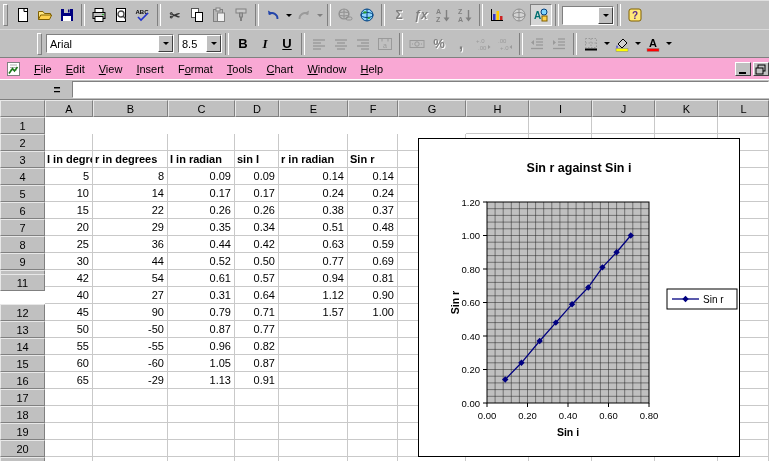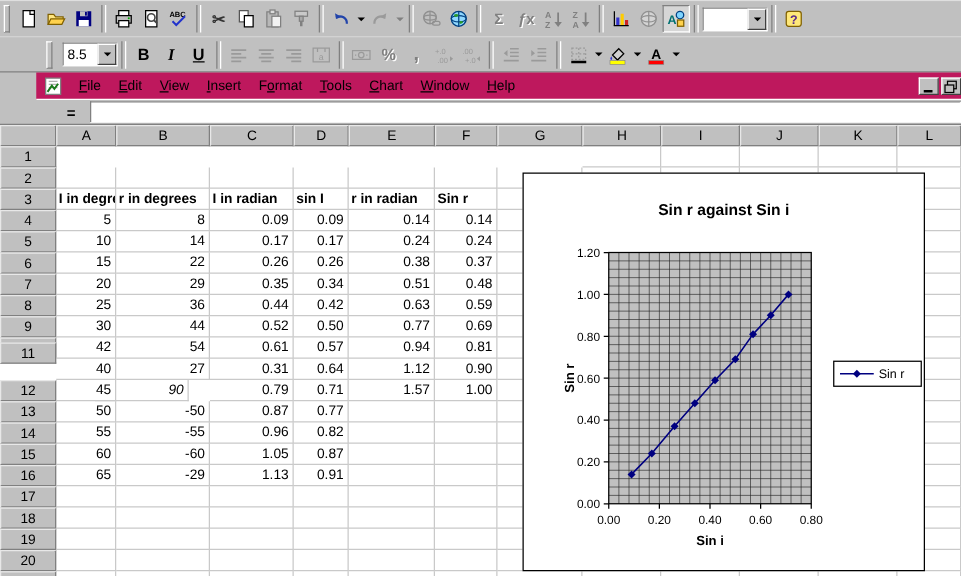--- a/index.html
+++ b/index.html
@@ -16,21 +16,21 @@
   .drop{width:9px;height:22px;display:flex;align-items:center;justify-content:center;flex:none;}
   .arr{width:0;height:0;border-left:3px solid transparent;border-right:3px solid transparent;border-top:3px solid #000;}
   .arr.dis{border-top-color:#808080;}
   .sep{width:2px;height:22px;margin:0 3px;border-left:1px solid #808080;border-right:1px solid #fff;flex:none;}
   .glyph{font-size:12px;color:#333;font-weight:bold;}
   .glyph.dis{color:#808080;text-shadow:1px 1px 0 #fff;}
   .combo{display:flex;align-items:center;height:19px;background:#fff;border:1px solid;border-color:#808080 #fff #fff #808080;box-sizing:border-box;flex:none;}
   .combo .cval{flex:1;font-size:11px;padding:0 3px;color:#000;white-space:nowrap;overflow:hidden;}
   .combo .cbtn{width:15px;height:17px;background:#c0c0c0;border:1px solid;border-color:#fff #404040 #404040 #fff;display:flex;align-items:center;justify-content:center;box-sizing:border-box;}
   
-  #menubar{height:21px;display:flex;align-items:center;background:#be185d;border-bottom:1px solid #fff;margin-left:29px;}
+  #menubar{height:21px;display:flex;align-items:center;background:#f9a8d4;border-bottom:1px solid #fff;}
   .menu-item{font-size:11px;padding:2px 7px;color:#000;cursor:default;}
   .menu-item u{text-decoration:underline;}
   .winbtns{margin-left:auto;display:flex;gap:2px;padding-right:0;}
   .winbtn{width:16px;height:14px;background:#c0c0c0;border:1px solid;border-color:#fff #404040 #404040 #fff;display:flex;align-items:flex-end;justify-content:center;box-sizing:border-box;}
   
   #formulabar{height:19px;display:flex;align-items:center;background:#c0c0c0;border-bottom:1px solid #808080;}
   #namebox{margin-left:8px;width:105px;height:17px;display:flex;align-items:center;background:#fff;border:1px solid;border-color:#808080 #fff #fff #808080;box-sizing:border-box;}
   #namebox .nval{flex:1;font-size:11px;padding-left:4px;white-space:nowrap;overflow:hidden;}
   #namebox .cbtn{width:15px;height:15px;background:#c0c0c0;border:1px solid;border-color:#fff #404040 #404040 #fff;display:flex;align-items:center;justify-content:center;box-sizing:border-box;}
   #eqbtn{margin-left:48px;width:18px;text-align:center;font-size:12px;font-weight:bold;color:#000;}
@@ -167,21 +167,21 @@
           <path d="M9 10 q2 -0.5 2.5 1 q-1.5 1.5 -3 0.5 z" fill="#2a9a2a"></path>
         </svg>
       </div>
 
     <div class="sep"></div>
 
     <div class="tbtn">
         <span class="glyph dis">Σ</span>
       </div>
     <div class="tbtn">
-        <span class="glyph dis" style="">ƒx</span>
+        <span class="glyph dis" style="font-style:italic;">ƒx</span>
       </div>
     <div class="tbtn">
         <svg width="16" height="16">
           <text x="1" y="7" font-size="7" font-weight="bold" fill="#808080">A</text>
           <text x="1" y="15" font-size="7" font-weight="bold" fill="#808080">Z</text>
           <line x1="11.5" y1="3" x2="11.5" y2="12" stroke="#808080" stroke-width="1.4"></line>
           <path d="M8.5 10.5 l3 4 l3 -4 z" fill="#808080"></path>
         </svg>
       </div>
     <div class="tbtn">
@@ -235,20 +235,26 @@
           <rect x="2" y="2" width="12" height="12" rx="2" fill="#ffe87a" stroke="#806000"></rect>
           <text x="5" y="12" font-size="10" font-weight="bold" fill="#5a2a8a">?</text>
         </svg>
       </div>
   </div>
 
   <div id="fmt-toolbar" class="tbrow">
     <div style="width:34px;flex:none;"></div>
     <div class="handle"></div>
 
+    <div class="combo" style="width:128px;">
+      <span class="cval">Arial</span>
+      <span class="cbtn">
+          <span class="arr"></span>
+        </span>
+    </div>
     <div class="combo" style="width:44px;margin-left:4px;">
       <span class="cval">8.5</span>
       <span class="cbtn">
           <span class="arr"></span>
         </span>
     </div>
 
     <div class="sep"></div>
 
     <div class="tbtn">
@@ -588,21 +594,21 @@
       <div class="cell num" style="left: 235px; top: 187px; width: 44px; height: 17px;">0.64</div>
       <div class="cell num" style="left: 279px; top: 187px; width: 69px; height: 17px;">1.12</div>
       <div class="cell num" style="left: 348px; top: 187px; width: 50px; height: 17px;">0.90</div>
       <div class="cell" style="left: 398px; top: 187px; width: 68px; height: 17px;"></div>
       <div class="cell" style="left: 466px; top: 187px; width: 63px; height: 17px;"></div>
       <div class="cell" style="left: 529px; top: 187px; width: 63px; height: 17px;"></div>
       <div class="cell" style="left: 592px; top: 187px; width: 63px; height: 17px;"></div>
       <div class="cell" style="left: 655px; top: 187px; width: 63px; height: 17px;"></div>
       <div class="cell" style="left: 718px; top: 187px; width: 51px; height: 17px;"></div>
       <div class="cell num" style="left: 45px; top: 204px; width: 48px; height: 17px;">45</div>
-      <div class="cell num" style="left: 76px; top: 204px; width: 75px; height: 17px; font-style: italic;">90</div>
+      <div class="cell num" style="left: 93px; top: 204px; width: 75px; height: 17px;">90</div>
       <div class="cell num" style="left: 168px; top: 204px; width: 67px; height: 17px;">0.79</div>
       <div class="cell num" style="left: 235px; top: 204px; width: 44px; height: 17px;">0.71</div>
       <div class="cell num" style="left: 279px; top: 204px; width: 69px; height: 17px;">1.57</div>
       <div class="cell num" style="left: 348px; top: 204px; width: 50px; height: 17px;">1.00</div>
       <div class="cell" style="left: 398px; top: 204px; width: 68px; height: 17px;"></div>
       <div class="cell" style="left: 466px; top: 204px; width: 63px; height: 17px;"></div>
       <div class="cell" style="left: 529px; top: 204px; width: 63px; height: 17px;"></div>
       <div class="cell" style="left: 592px; top: 204px; width: 63px; height: 17px;"></div>
       <div class="cell" style="left: 655px; top: 204px; width: 63px; height: 17px;"></div>
       <div class="cell" style="left: 718px; top: 204px; width: 51px; height: 17px;"></div>

